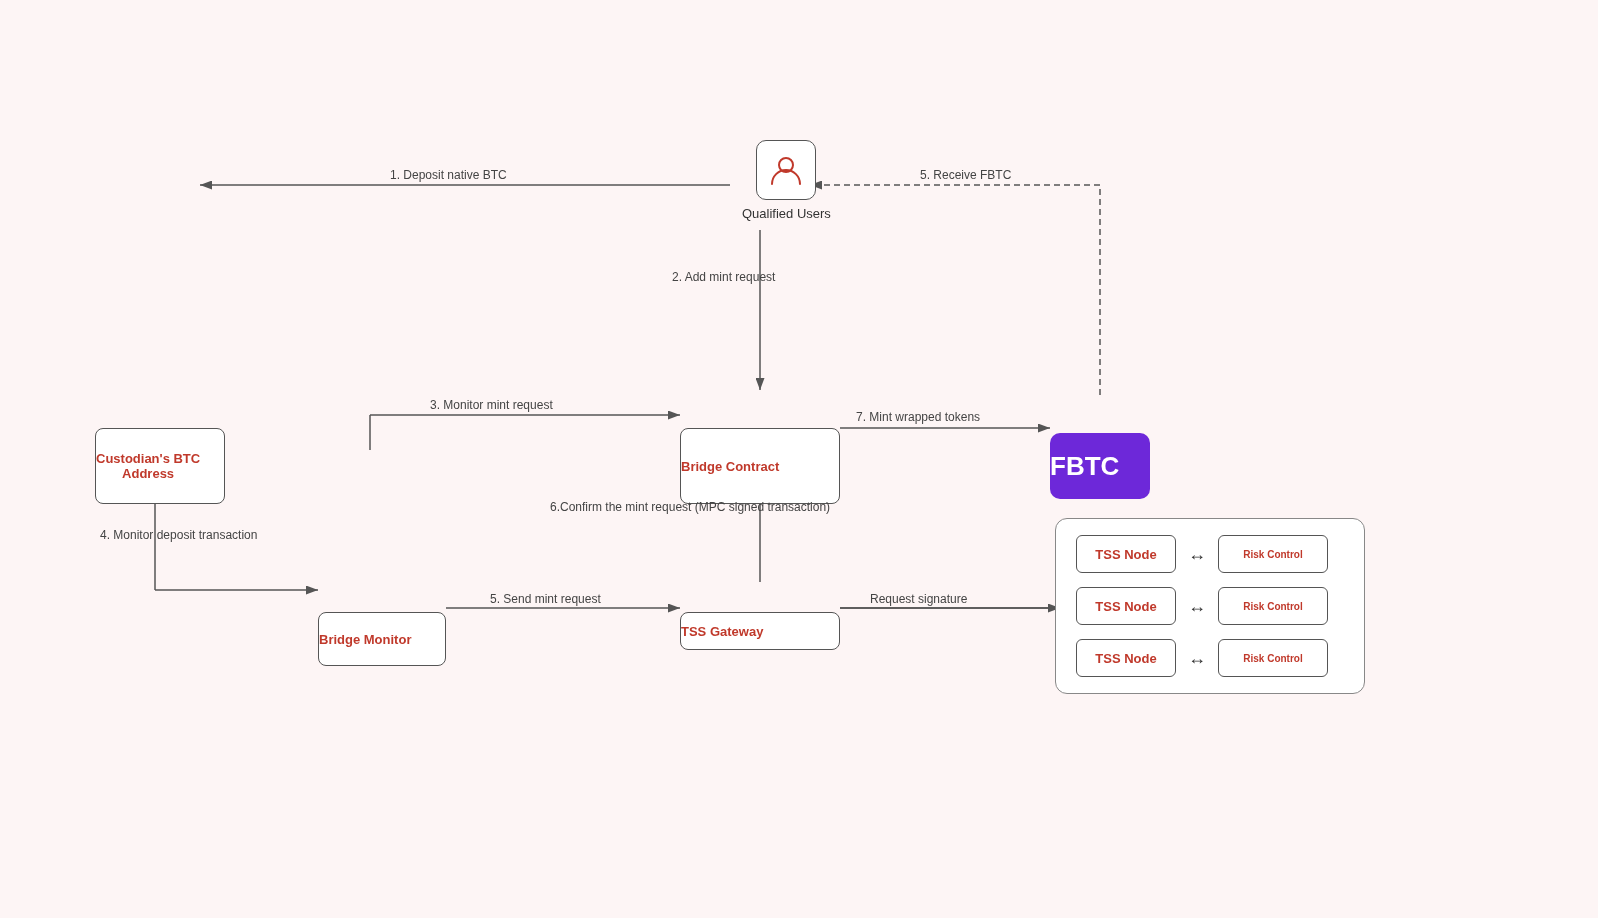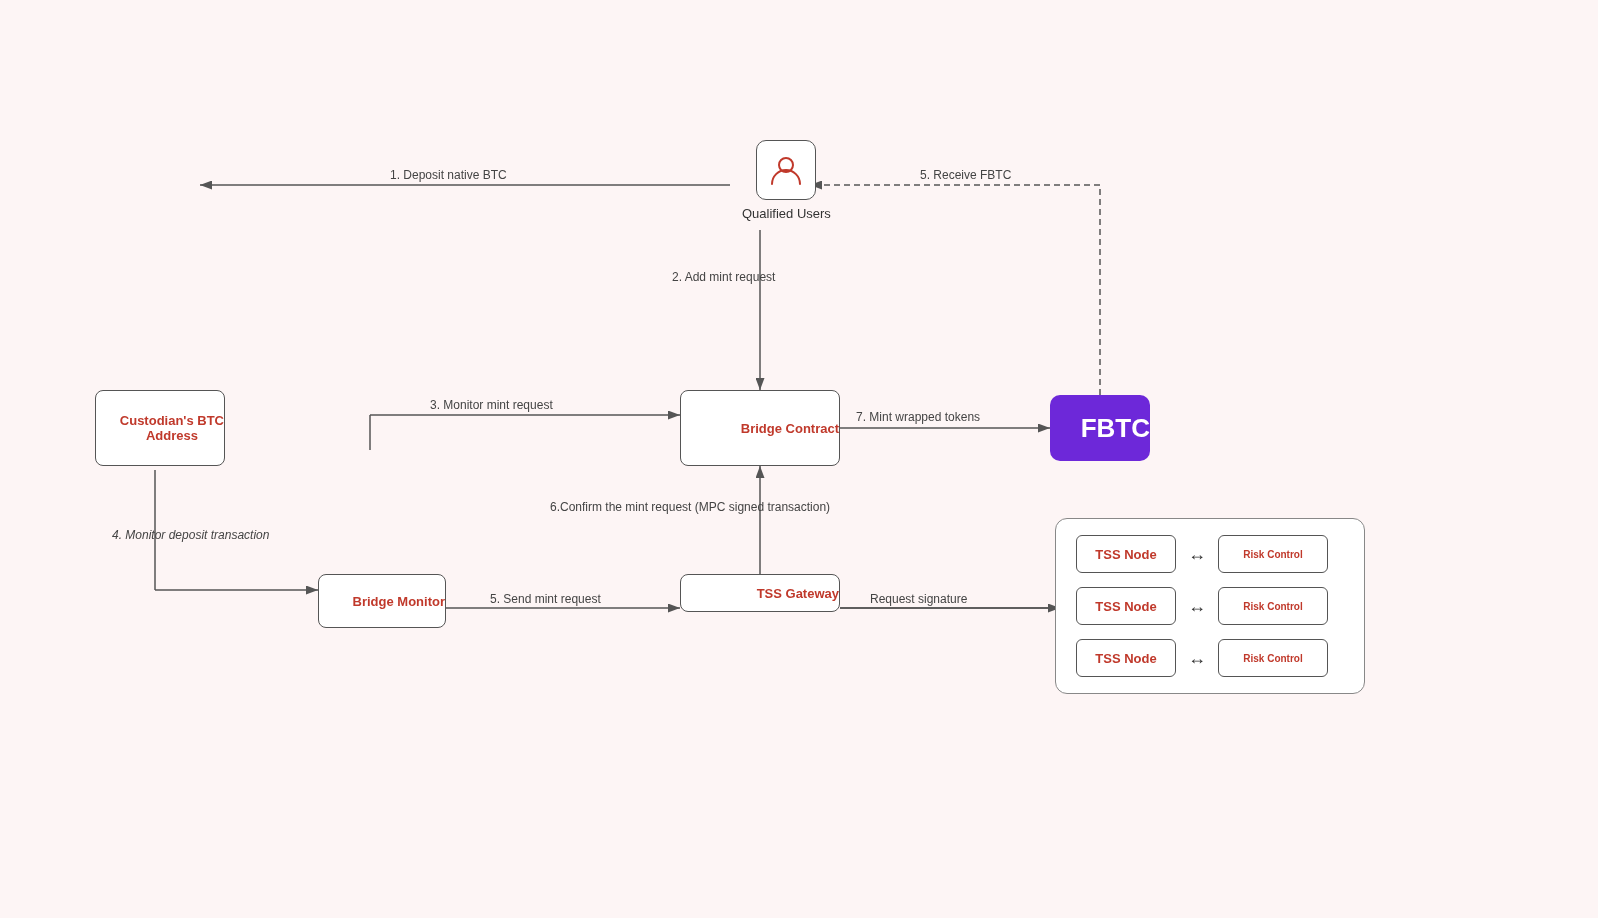--- a/index.html
+++ b/index.html
@@ -16,24 +16,25 @@
       width: 100%;
       height: 100%;
     }
     .node {
       position: absolute;
       border: 1.5px solid #555;
       border-radius: 8px;
       background: white;
       display: flex;
       align-items: center;
-      justify-content: flex-end;
+      justify-content: flex-start;
       text-align: center;
       font-size: 13px;
       font-weight: 600;
+      margin-top: 38px;
     }
     .node.red-text {
       color: #c0392b;
       border-color: #555;
     }
     .node.red-bg {
       background: #6d28d9;
       color: white;
       font-size: 26px;
       font-weight: 700;
@@ -190,21 +191,21 @@
     <span>TSS Gateway</span>
   </div>
 
   <div class="node red-bg" style="left: 1050px; top: 395px; width: 100px; height: 66px;">
     <span>FBTC</span>
   </div>
 
   <div class="label" style="left: 390px; top: 168px;">1. Deposit native BTC</div>
   <div class="label" style="left: 672px; top: 270px;">2. Add mint request</div>
   <div class="label" style="left: 430px; top: 398px;">3. Monitor mint request</div>
-  <div class="label" style="left: 112px; top: 528px; font-style: italic;">4. Monitor deposit transaction</div>
+  <div class="label" style="left: 100px; top: 528px;">4. Monitor deposit transaction</div>
   <div class="label" style="left: 490px; top: 592px;">5. Send mint request</div>
   <div class="label" style="left: 550px; top: 500px;">6.Confirm the mint request (MPC signed transaction)</div>
   <div class="label" style="left: 856px; top: 410px;">7. Mint wrapped tokens</div>
   <div class="label" style="left: 920px; top: 168px;">5. Receive FBTC</div>
   <div class="label" style="left: 870px; top: 592px;">Request signature</div>
 
   <div class="tss-group" style="left: 1055px; top: 518px; width: 310px;">
 
     <div class="tss-row">
       <div class="tss-node-box">

